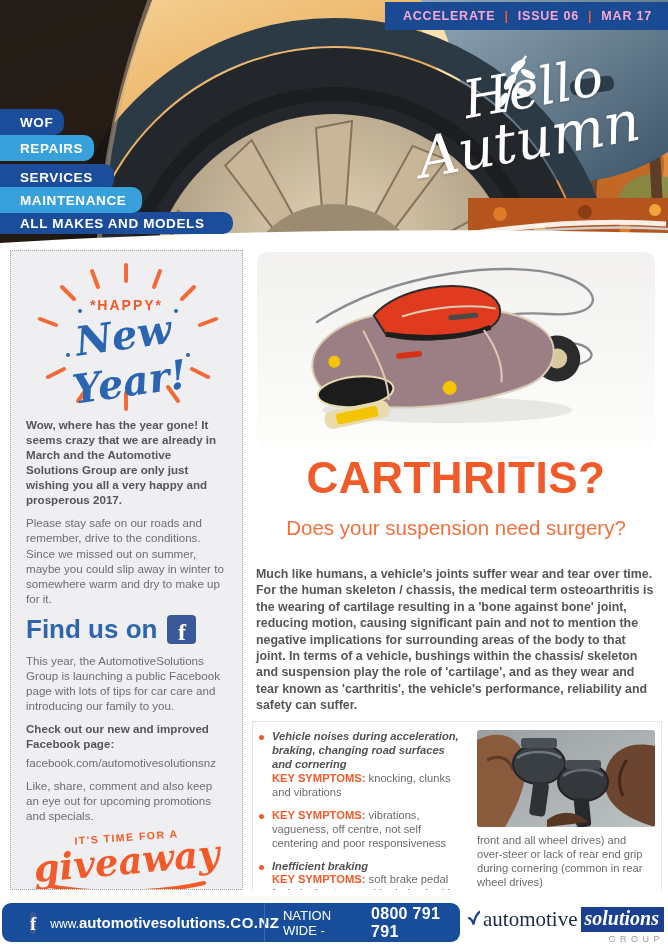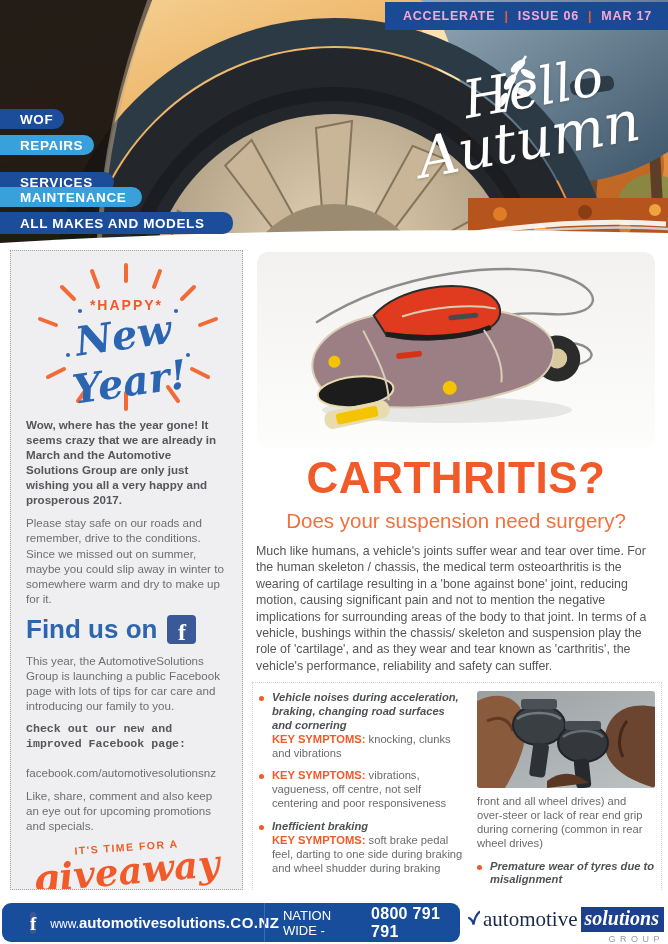--- a/index.html
+++ b/index.html
@@ -7,21 +7,21 @@
   body { font-family:"Liberation Sans", sans-serif; }
   .page { position:relative; width:668px; height:944px; margin:0 auto; background:#fff; overflow:hidden; }
 
   
   .hero { position:absolute; left:0; top:0; width:668px; height:248px; overflow:hidden; }
   .hero svg { display:block; }
   .masthead { position:absolute; top:2px; right:0; height:28px; background:#1b4a94; display:flex; align-items:center; padding:0 16px 0 18px; gap:9px; }
   .masthead span { color:#f9a8d4; font-size:12.5px; font-weight:700; letter-spacing:.8px; }
   .masthead .sep { color:#f15a29; font-weight:700; }
 
-  .ribbon { position:absolute; left:0; height:20px; display:flex; align-items:center; padding-left:20px; color:#fff; font-size:13.5px; font-weight:600; letter-spacing:.6px; border-radius:0 10px 10px 0; white-space:nowrap; }
+  .ribbon { position:absolute; left:0; height:26px; display:flex; align-items:center; padding-left:20px; color:#fff; font-size:13.5px; font-weight:600; letter-spacing:.6px; border-radius:0 10px 10px 0; white-space:nowrap; }
   .rb-navy { background:#1c4d9b; } .rb-light { background:#38a1dc; }
 
   .hello { position:absolute; left:412px; top:62px; width:250px; transform:rotate(-10deg); text-align:center; color:#fff; font-family:"DejaVu Serif", serif; font-style:italic; text-shadow:0 1px 3px rgba(60,40,10,.25); }
   .hello .l1 { font-size:52px; line-height:1; }
   .hello .l2 { font-size:56px; line-height:.85; margin-left:-26px; }
   .hello-leaf { position:absolute; left:470px; top:52px; }
 
   
   .left-panel { position:absolute; left:10px; top:250px; width:233px; height:640px; background:#efeff1; border:1px dotted #a3a3a3; padding:8px 15px 8px 15px; overflow:hidden; }
   .hny { position:relative; height:158px; }
@@ -37,22 +37,22 @@
   .fb-sm { width:22px; height:22px; font-size:19px; line-height:.95; }
   .fblink { color:#6d6e71; }
   .giveaway { text-align:center; margin-top:2px; }
   .giveaway .kicker { color:#f15a29; font-size:10.5px; font-weight:700; letter-spacing:1.5px; transform:rotate(-4deg); display:block; }
   .giveaway .gscript { color:#f15a29; font-family:"DejaVu Serif", serif; font-style:italic; font-weight:700; font-size:37px; line-height:1; display:block; transform:rotate(-5deg); }
 
   
   .right-col { position:absolute; left:250px; top:250px; width:412px; height:640px; overflow:hidden; }
   .clay { display:block; margin:2px auto 0 auto; border-radius:10px; }
   .headline { text-align:center; color:#f15a29; font-size:44px; font-weight:800; letter-spacing:.5px; line-height:1; margin-top:8px; }
-  .subhead { text-align:center; color:#f2703c; font-size:20.5px; font-weight:400; margin-top:9px; }
-  .article-body { color:#55565a; font-size:12.4px; font-weight:400; line-height:1.32; margin:10px 4px 0 6px; }
+  .subhead { text-align:center; color:#f2703c; font-size:20.5px; font-weight:400; margin-top:16px; }
+  .article-body { color:#55565a; font-size:12.4px; font-weight:700; line-height:1.32; margin:26px 4px 0 6px; }
   .symptoms-box { display:flex; gap:14px; margin:8px 0 0 2px; border:1px dotted #d2d2d2; border-bottom:2px dotted #f15a29; padding:8px 6px 10px 6px; }
   .sym-left { width:212px; }
   .sym-right { width:178px; }
   .bullet { display:flex; gap:8px; margin-bottom:9px; }
   .bullet .dot { flex:0 0 5px; width:5px; height:5px; border-radius:50%; background:#f15a29; margin-top:5px; }
   .btitle { font-style:italic; font-weight:700; color:#4f5154; font-size:11.2px; line-height:1.24; }
   .btext { font-size:11.2px; line-height:1.24; color:#6a6b6e; }
   .key { color:#f15a29; font-weight:700; }
   .cont { font-size:11.2px; line-height:1.24; color:#6a6b6e; margin:7px 2px 9px 0; }
   .joints { border-radius:3px; display:block; }
@@ -139,21 +139,21 @@
       <span class="sep">|</span>
       <span>MAR 17</span>
     </div>
 
     <div class="ribbon rb-navy" style="top:109px; width:64px;">
         <span>WOF</span>
       </div>
     <div class="ribbon rb-light" style="top:135px; width:94px;">
         <span>REPAIRS</span>
       </div>
-    <div class="ribbon rb-navy" style="top:172px; width:114px;">
+    <div class="ribbon rb-navy" style="top:164px; width:114px;">
         <span>SERVICES</span>
       </div>
     <div class="ribbon rb-navy" style="top:212px; width:233px; height:22px;">
         <span>ALL MAKES AND MODELS</span>
       </div>
     <div class="ribbon rb-light" style="top:187px; width:142px;">
         <span>MAINTENANCE</span>
       </div>
 
     <svg class="hello-leaf" width="70" height="62" viewBox="0 0 70 62">
@@ -200,21 +200,21 @@
 
     <p class="bold">Wow, where has the year gone! It seems crazy that we are already in March and the Automotive Solutions Group are only just wishing you all a very happy and prosperous 2017.</p>
     <p>Please stay safe on our roads and remember, drive to the conditions. Since we missed out on summer,  maybe you could slip away in winter to somewhere warm and dry to make up for it.</p>
 
     <div class="findus">
       <span class="txt">Find us on</span>
       <span class="fb fb-lg">f</span>
     </div>
 
     <p>This year, the AutomotiveSolutions Group is launching a public Facebook page with lots of tips for car care and introducing our family to you.</p>
-    <p style="margin-bottom:14px;font-family:Liberation Mono, monospace;" class="bold">Check out our new and improved Facebook page:</p>
+    <p style="margin-bottom:4px;" class="bold">Check out our new and improved Facebook page:</p>
     <p class="fblink">facebook.com/automotivesolutionsnz</p>
     <p>Like, share, comment and also keep an eye out for upcoming promotions and specials.</p>
 
     <div class="giveaway">
       <span class="kicker">IT'S TIME FOR A</span>
       <span class="gscript">giveaway</span>
       <svg width="170" height="16" viewBox="0 0 170 16">
         <path d="M8,6 C55,15 120,13 162,3" fill="none" stroke="#f15a29" stroke-width="4" stroke-linecap="round"></path>
       </svg>
     </div>

